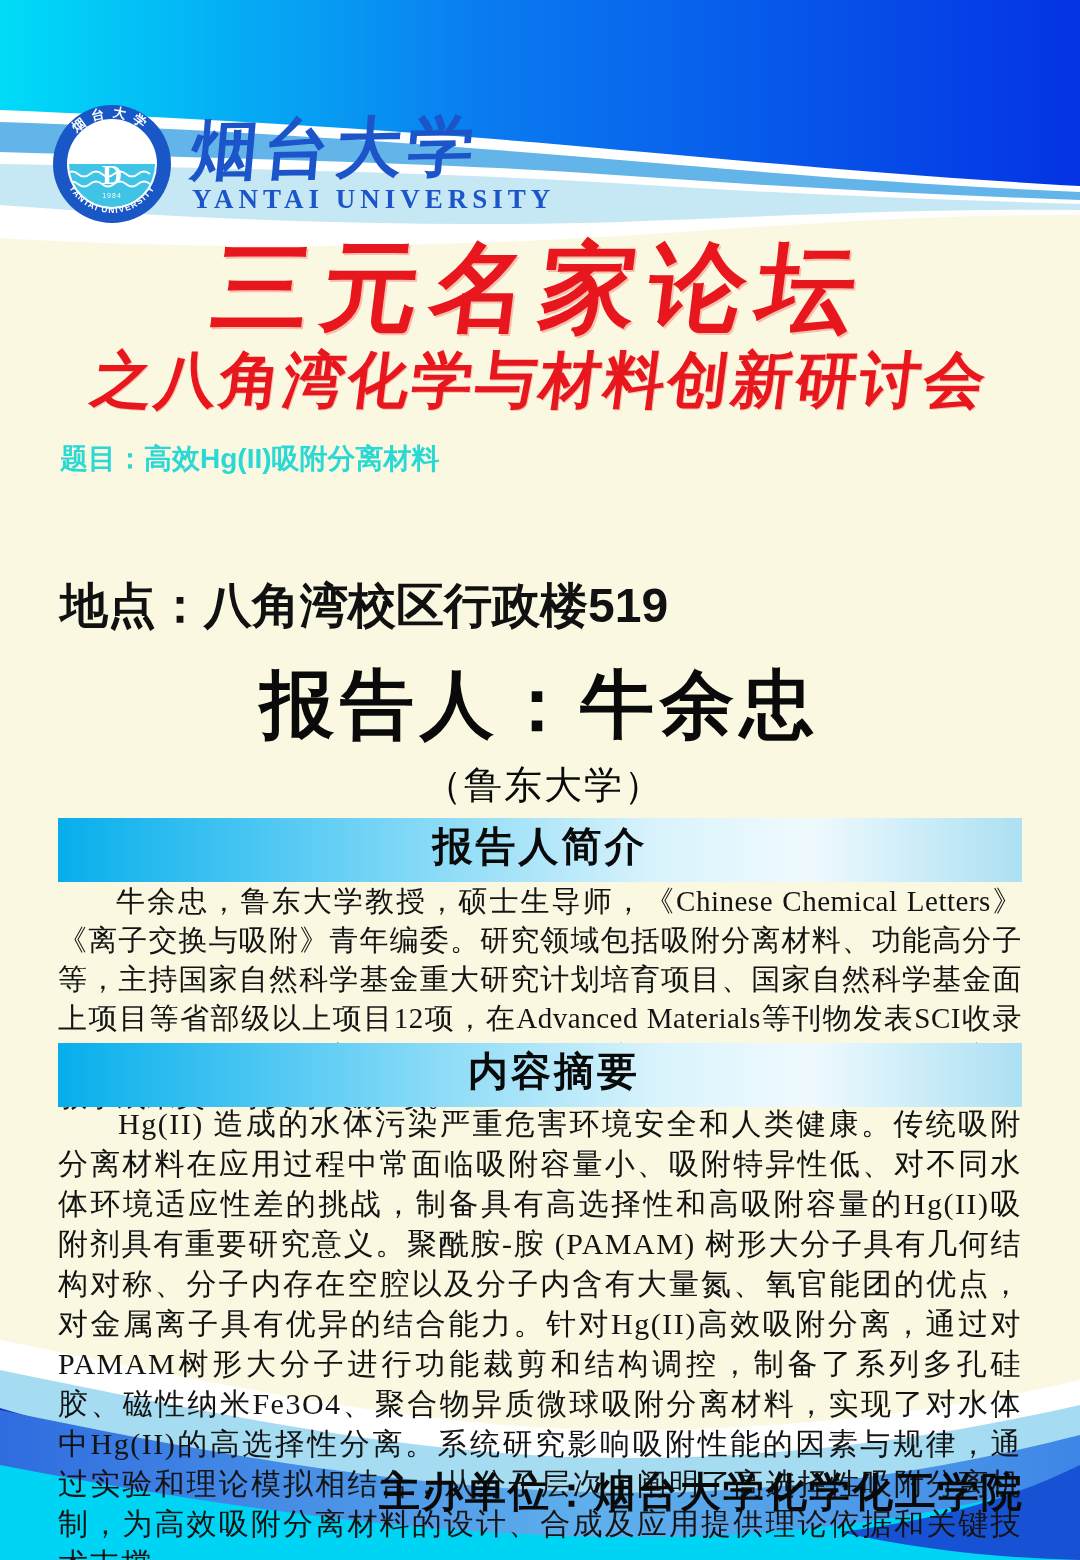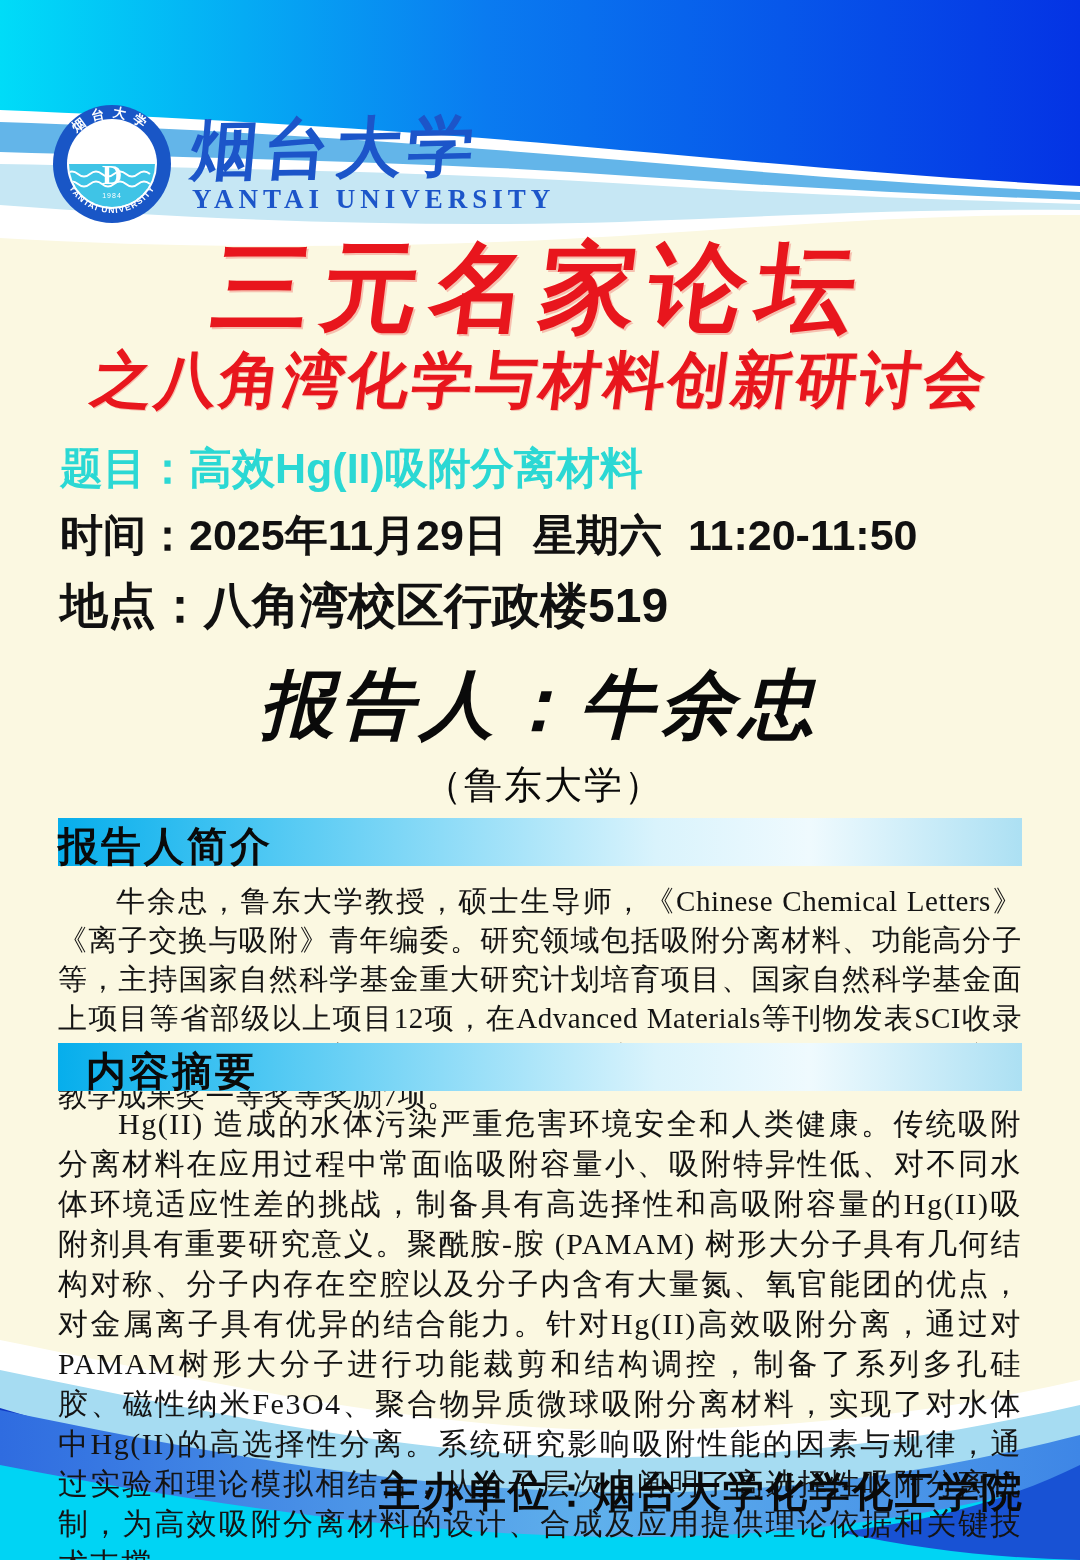--- a/index.html
+++ b/index.html
@@ -34,38 +34,38 @@
   }
   .title2{
     top:340px;text-align:center;margin:0;
     font-size:61px;font-weight:900;color:#E8161D;
     letter-spacing:3px;transform:skewX(-7deg);
     text-shadow:1px 1px 0 rgba(232,22,29,.25);
   }
 
   
   .detail{left:60px;font-family:"Liberation Sans", sans-serif;font-weight:bold;color:#111;white-space:nowrap;}
-  .topic-line{top:440px;font-size:43px;color:#2BD8D4;}
+  .topic-line{top:440px;font-size:28px;color:#2BD8D4;}
   .topic-line .lbl,.topic-line .val{color:#2BD8D4;}
   .time-line{top:507px;font-size:43px;}
   .loc-line{top:574px;font-size:48px;}
   .gap-sm{display:inline-block;width:26px;}
 
   .speaker-line{
     top:656px;text-align:center;font-size:74px;font-weight:bold;color:#0a0a0a;
-    font-family:"Liberation Serif", serif;letter-spacing:6px;font-style:italic;
+    font-family:"Liberation Serif", serif;letter-spacing:6px;
   }
   .affiliation{
     top:760px;text-align:center;font-size:38px;color:#0a0a0a;
     font-family:"Liberation Serif", serif;letter-spacing:2px;padding-left:8px;
   }
 
   
   .banner{
-    left:58px;right:58px;height:48px;line-height:56px;text-align:left;
+    left:58px;right:58px;height:64px;line-height:56px;text-align:center;
     background:linear-gradient(90deg,#06AEEC 0%,#4FC8F3 22%,#D9F3FC 62%,#EFFAFE 78%,#ACE0F3 100%);
     font-family:"Liberation Sans", sans-serif;font-weight:bold;font-size:40px;color:#0a0a0a;
     letter-spacing:3px;
   }
   .banner-bio{top:818px;}
   .banner-abs{top:1043px;padding-left:28px;}
 
   
   .bodytext{
     left:58px;right:58px;margin:0;color:#141414;
@@ -151,23 +151,20 @@
     </div>
   </header>
 
   <h1 class="layer title1">三元名家论坛</h1>
   <h2 class="layer title2">之八角湾化学与材料创新研讨会</h2>
 
   <div class="layer detail topic-line">
     <span class="lbl">题目：</span><span class="val">高效Hg(II)吸附分离材料</span>
   </div>
 
-  <div class="layer detail time-line">
-    <span>时间：</span><span>2025年11月29日</span><span class="gap-sm"></span><span>星期六</span><span class="gap-sm"></span><span>11:20-11:50</span>
-  </div>
 
   <div class="layer detail loc-line">
     <span>地点：</span><span>八角湾校区行政楼519</span>
   </div>
 
   <div class="layer speaker-line">
     <span>报告人：</span><span>牛余忠</span>
   </div>
   <div class="layer affiliation">（鲁东大学）</div>
 

